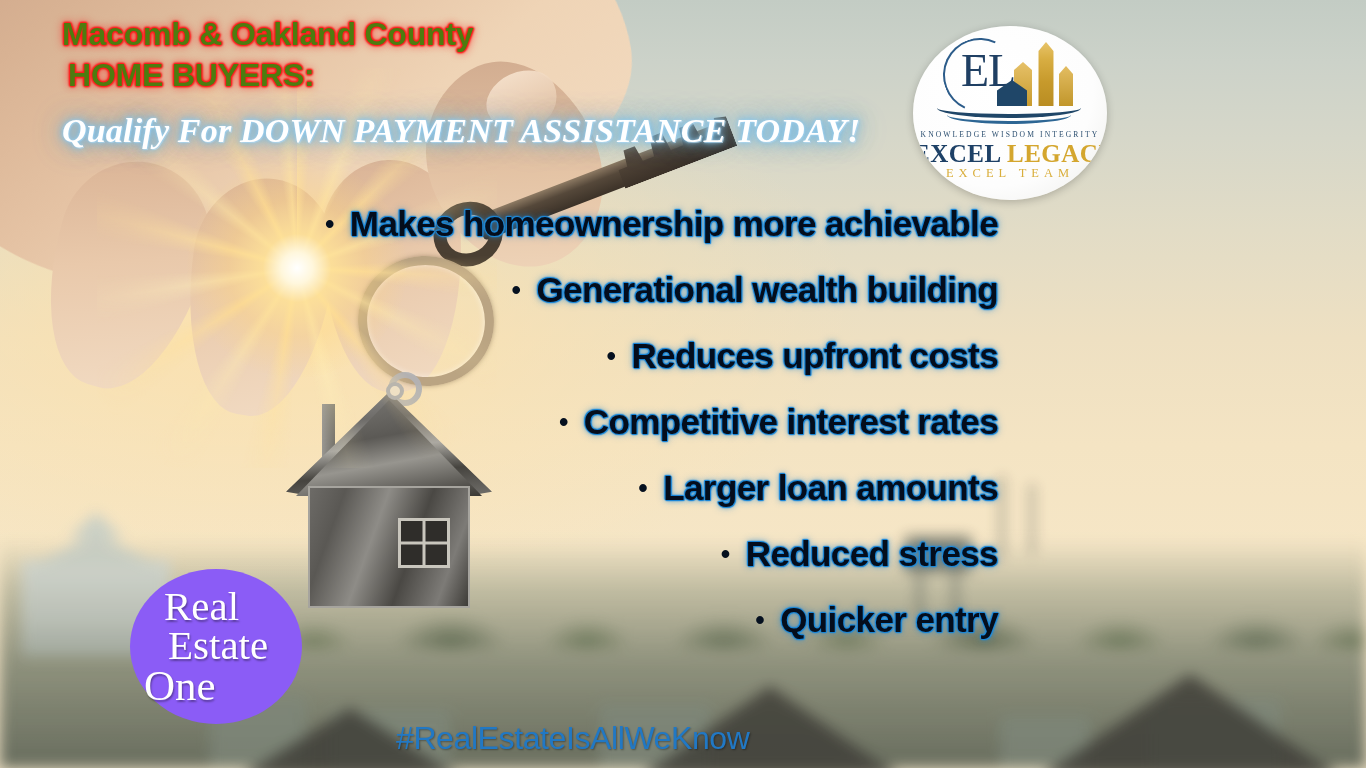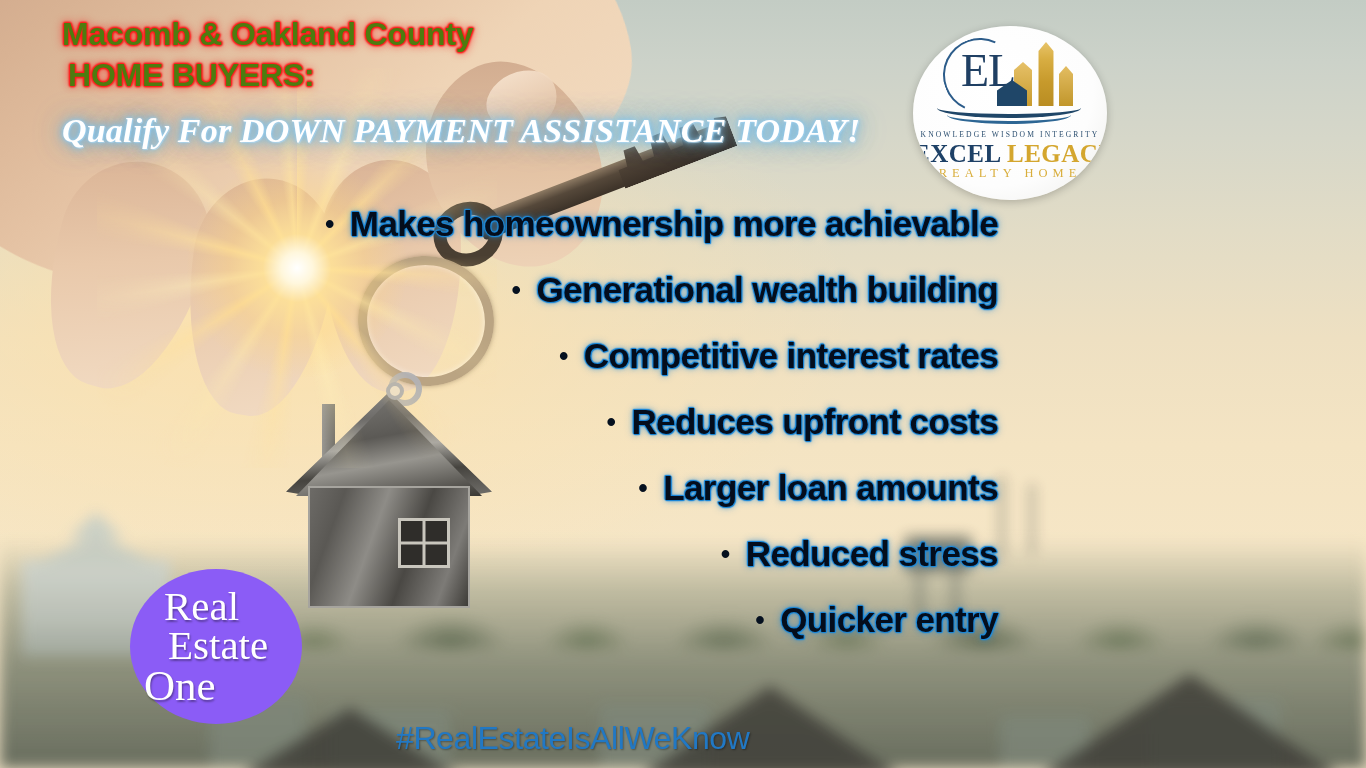--- a/index.html
+++ b/index.html
@@ -433,43 +433,43 @@
     <div class="headline">
       <span class="l1">Macomb &amp; Oakland County</span>
       <span class="l2">HOME BUYERS:</span>
     </div>
 
     <div class="subhead">Qualify For DOWN PAYMENT ASSISTANCE TODAY!</div>
 
     <ul class="bullets">
       <li>Makes homeownership more achievable</li>
       <li>Generational wealth building</li>
+      <li>Reduces upfront costs</li>
       <li>Competitive interest rates</li>
-      <li>Reduces upfront costs</li>
       <li>Larger loan amounts</li>
       <li>Reduced stress</li>
       <li>Quicker entry</li>
     </ul>
 
     <div class="el-logo">
       <div class="el-art">
         <div class="el-swoosh-out"></div>
         <div class="el-mono">EL</div>
         <div class="el-tower2"></div>
         <div class="el-tower"></div>
         <div class="el-tower3"></div>
         <div class="el-house"></div>
         <div class="el-wave1"></div>
         <div class="el-wave2"></div>
       </div>
       <div class="el-kwi">KNOWLEDGE WISDOM INTEGRITY</div>
       <div class="el-name">
         <span class="ex">EXCEL </span><span class="lg">LEGACY</span>
       </div>
-      <div class="el-team">REALTY HOME</div>
+      <div class="el-team">EXCEL TEAM</div>
     </div>
 
     <div class="reo">
       <div class="reo-txt">
         <span class="reo-1">Real</span>
         <span class="reo-2">Estate</span>
         <span class="reo-3">One</span>
       </div>
     </div>
 

